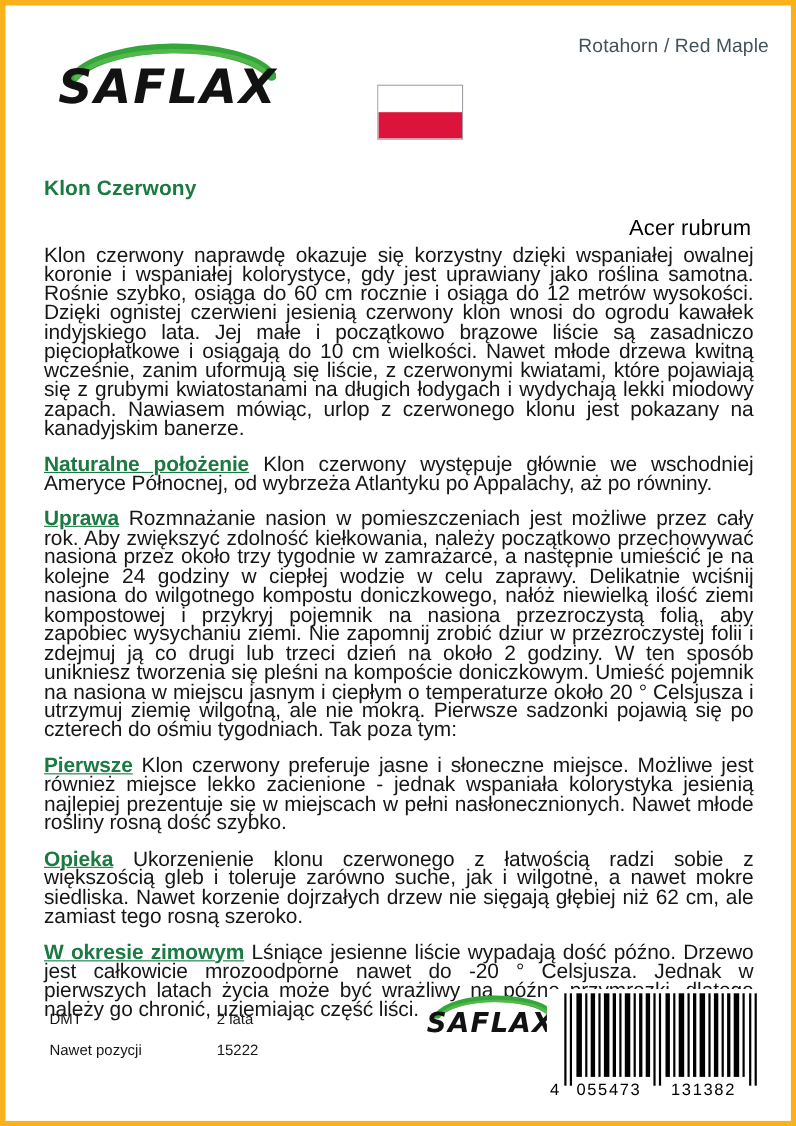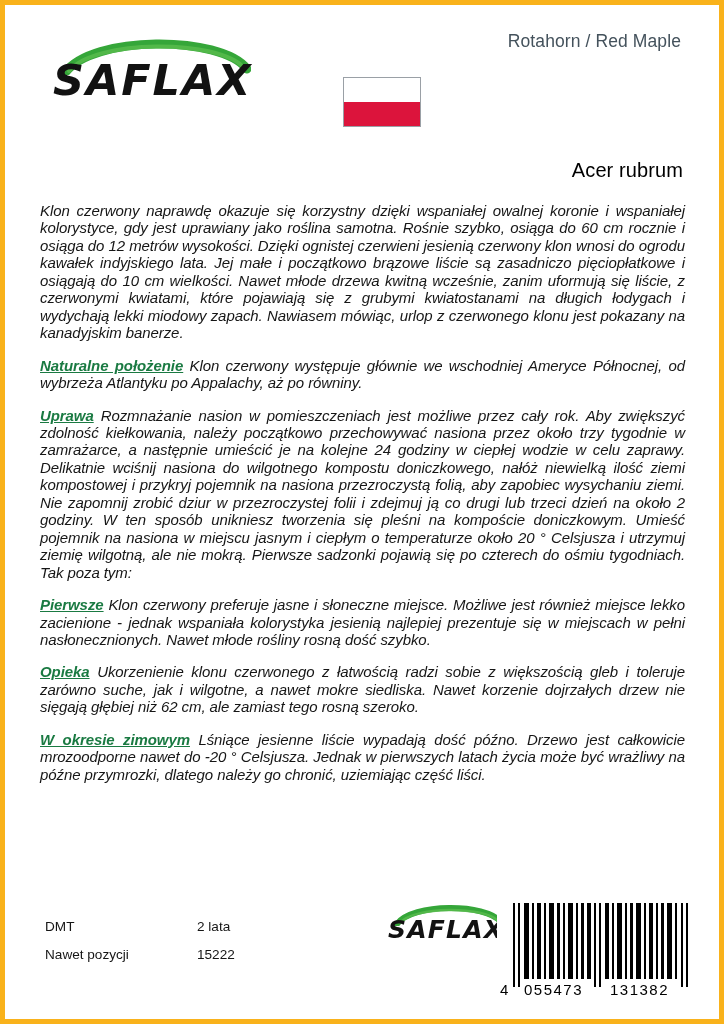--- a/index.html
+++ b/index.html
@@ -61,21 +61,21 @@
     width: 78px;
     height: 50px;
     border: 1px solid #9aa0a6;
     box-sizing: border-box;
     overflow: hidden;
   }
   .flag-white { height: 50%; background: #ffffff; }
   .flag-red   { height: 50%; background: #dc143c; }
   .header-title {
     position: absolute;
-    right: 38px;
+    right: 20px;
     top: 26px;
     font-size: 17.5px;
     color: #44525c;
     letter-spacing: 0.1px;
     white-space: nowrap;
   }
   
   .content {
     padding: 0 32px;
   }
@@ -89,26 +89,25 @@
   .latin-name {
     color: #000000;
     font-size: 20px;
     font-weight: 400;
     text-align: right;
     margin: 14px 4px 0 0;
     letter-spacing: 0.1px;
   }
   p.para {
     color: #161616;
-    font-size: 15px;
+    font-size: 19px;
     line-height: 17.45px;
     text-align: justify;
-    margin: 20px 2px 0 3px;
+    margin: 4px 2px 0 3px;
     letter-spacing: -0.08px;
-    font-style: italic;
   }
   p.para.gap { margin-top: 15px; }
   .lead {
     color: #1a7a42;
     font-weight: 700;
     text-decoration: underline;
     text-underline-offset: 1px;
   }
   
   .footer {
@@ -181,20 +180,21 @@
     <div class="flag">
       <div class="flag-white"></div>
       <div class="flag-red"></div>
     </div>
 
     <div class="header-title">Rotahorn / Red Maple</div>
   </div>
 
   <div class="content">
 
+    <div class="plant-name">Klon Czerwony</div>
     <div class="latin-name">Acer rubrum</div>
 
     <p class="para">Klon czerwony naprawdę okazuje się korzystny dzięki wspaniałej owalnej koronie i wspaniałej kolorystyce, gdy jest uprawiany jako roślina samotna. Rośnie szybko, osiąga do 60 cm rocznie i osiąga do 12 metrów wysokości. Dzięki ognistej czerwieni jesienią czerwony klon wnosi do ogrodu kawałek indyjskiego lata. Jej małe i początkowo brązowe liście są zasadniczo pięciopłatkowe i osiągają do 10 cm wielkości. Nawet młode drzewa kwitną wcześnie, zanim uformują się liście, z czerwonymi kwiatami, które pojawiają się z grubymi kwiatostanami na długich łodygach i wydychają lekki miodowy zapach. Nawiasem mówiąc, urlop z czerwonego klonu jest pokazany na kanadyjskim banerze.</p>
 
     <p class="para gap"><span class="lead">Naturalne położenie</span> <span>Klon czerwony występuje głównie we wschodniej Ameryce Północnej, od wybrzeża Atlantyku po Appalachy, aż po równiny.</span></p>
 
     <p class="para gap"><span class="lead">Uprawa</span> <span>Rozmnażanie nasion w pomieszczeniach jest możliwe przez cały rok. Aby zwiększyć zdolność kiełkowania, należy początkowo przechowywać nasiona przez około trzy tygodnie w zamrażarce, a następnie umieścić je na kolejne 24 godziny w ciepłej wodzie w celu zaprawy. Delikatnie wciśnij nasiona do wilgotnego kompostu doniczkowego, nałóż niewielką ilość ziemi kompostowej i przykryj pojemnik na nasiona przezroczystą folią, aby zapobiec wysychaniu ziemi. Nie zapomnij zrobić dziur w przezroczystej folii i zdejmuj ją co drugi lub trzeci dzień na około 2 godziny. W ten sposób unikniesz tworzenia się pleśni na kompoście doniczkowym. Umieść pojemnik na nasiona w miejscu jasnym i ciepłym o temperaturze około 20 ° Celsjusza i utrzymuj ziemię wilgotną, ale nie mokrą. Pierwsze sadzonki pojawią się po czterech do ośmiu tygodniach. Tak poza tym:</span></p>
 
     <p class="para gap"><span class="lead">Pierwsze</span> <span>Klon czerwony preferuje jasne i słoneczne miejsce. Możliwe jest również miejsce lekko zacienione - jednak wspaniała kolorystyka jesienią najlepiej prezentuje się w miejscach w pełni nasłonecznionych. Nawet młode rośliny rosną dość szybko.</span></p>
 

